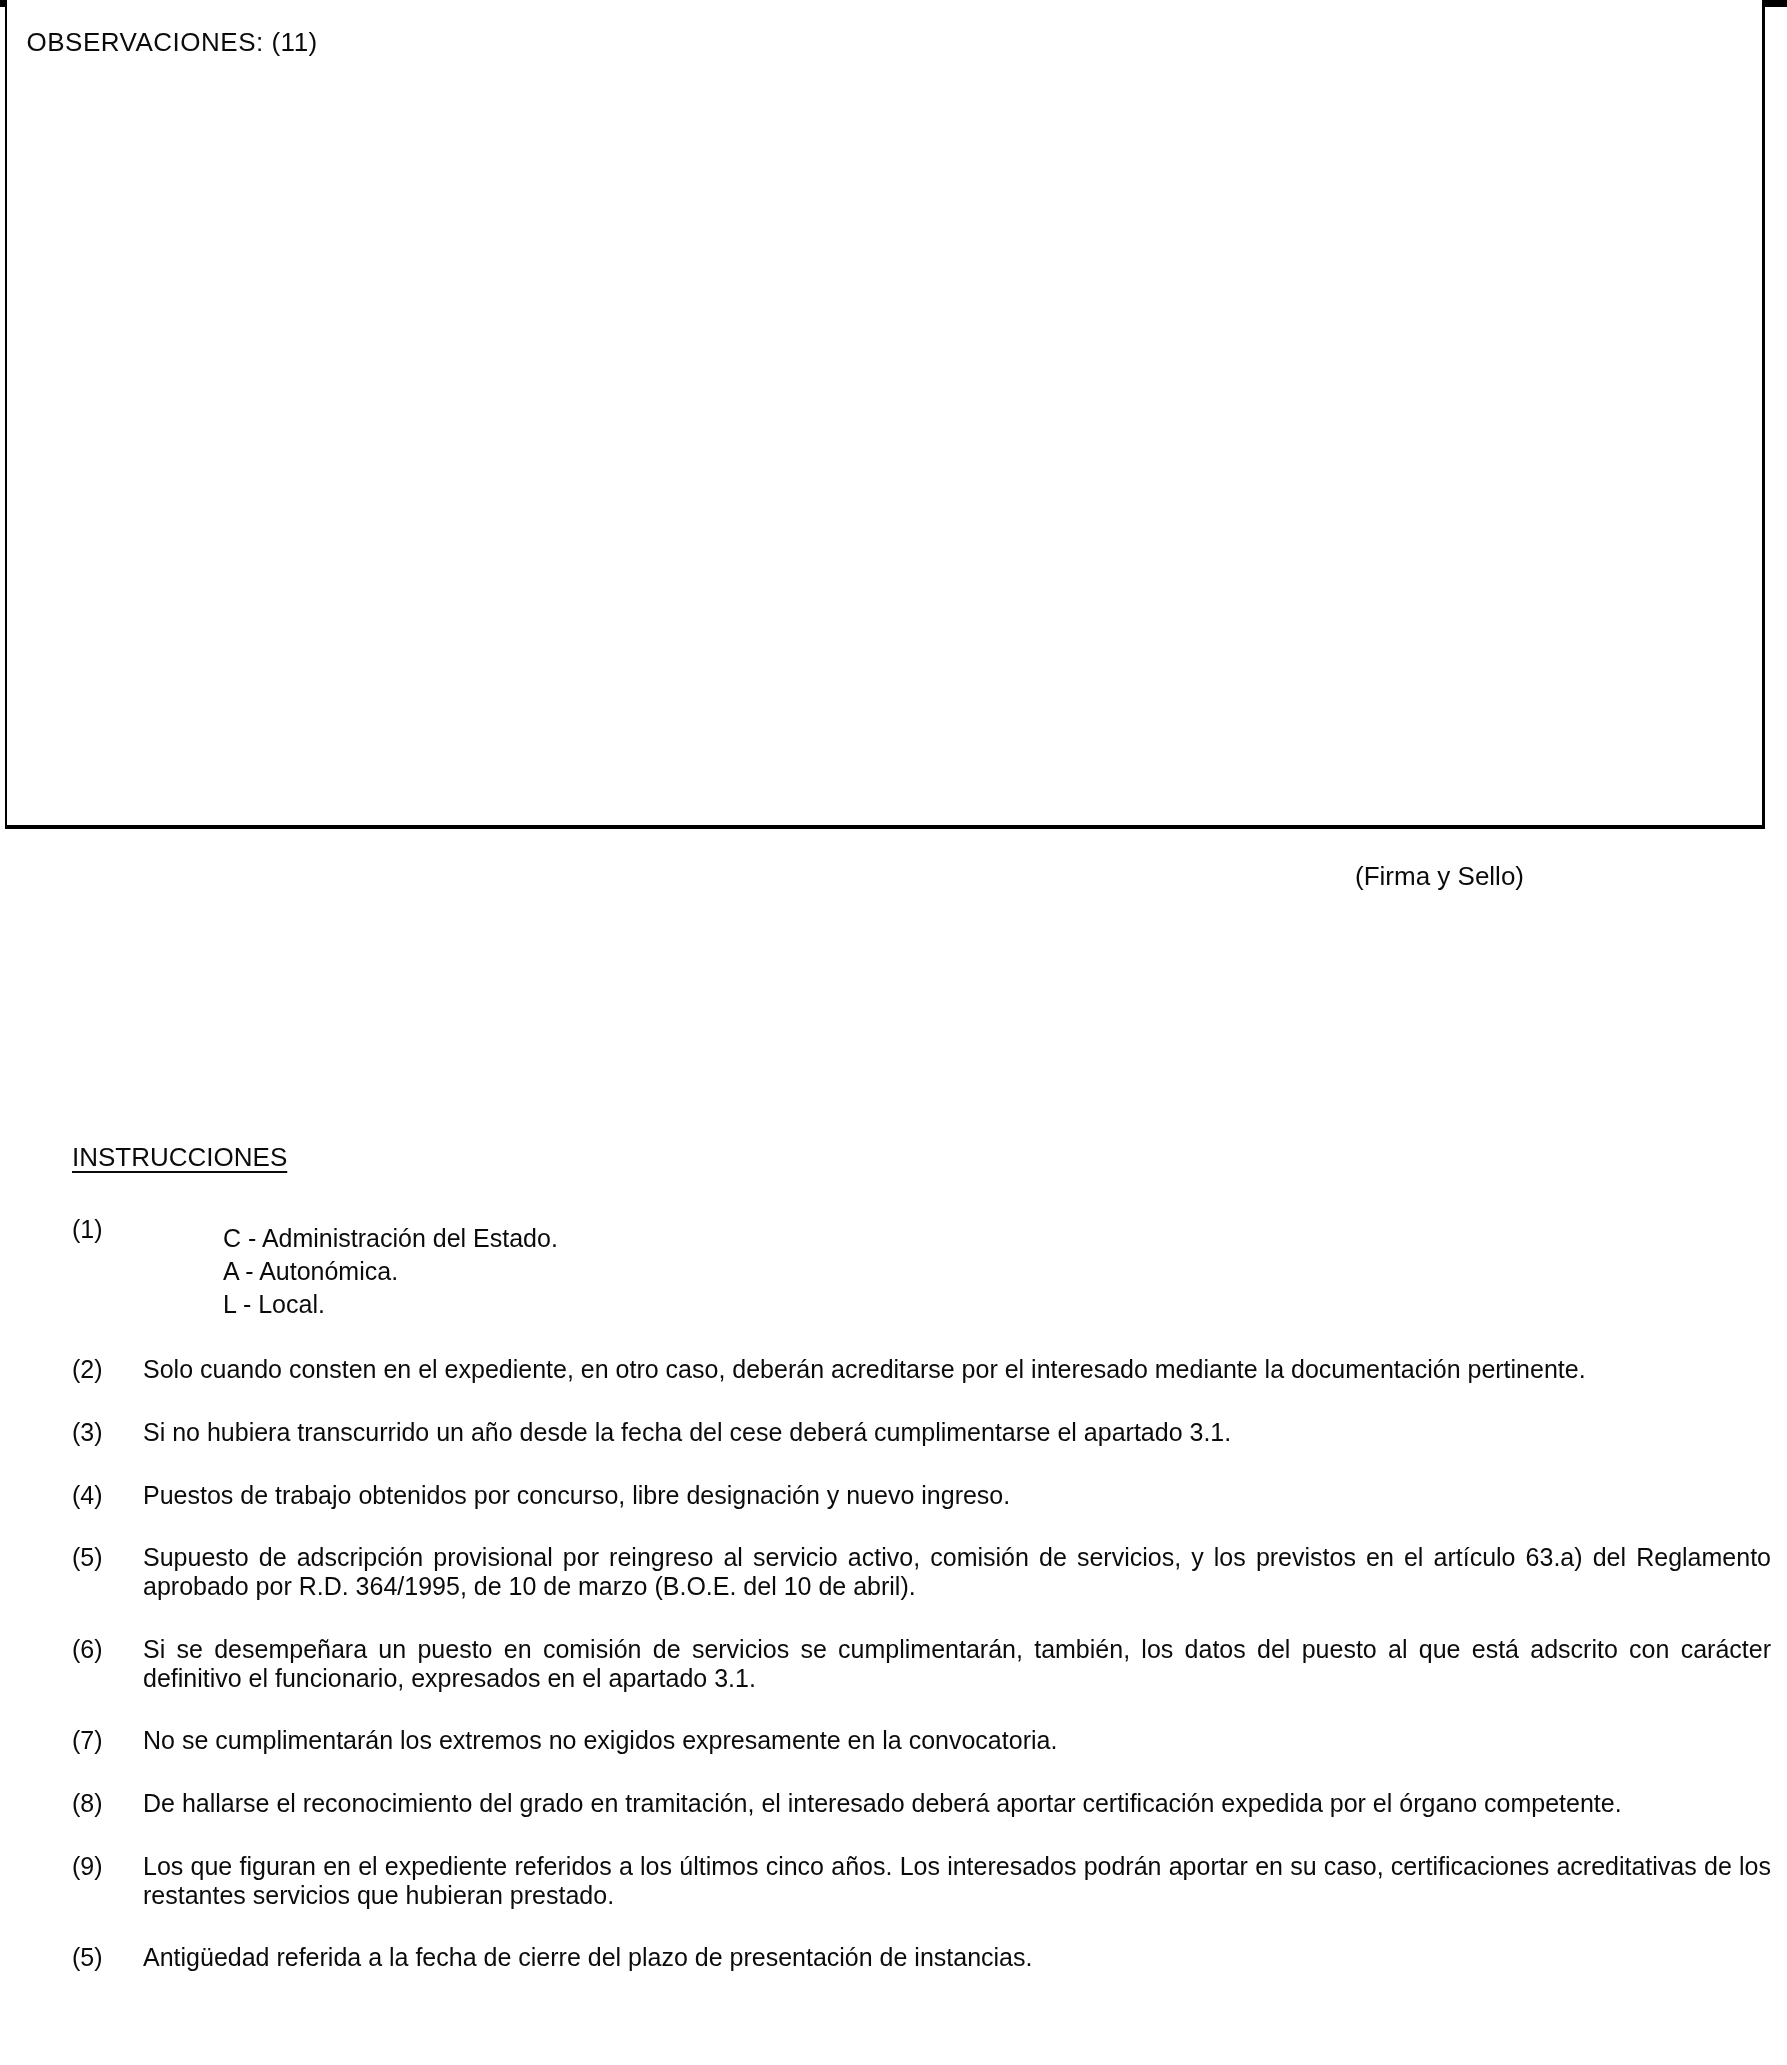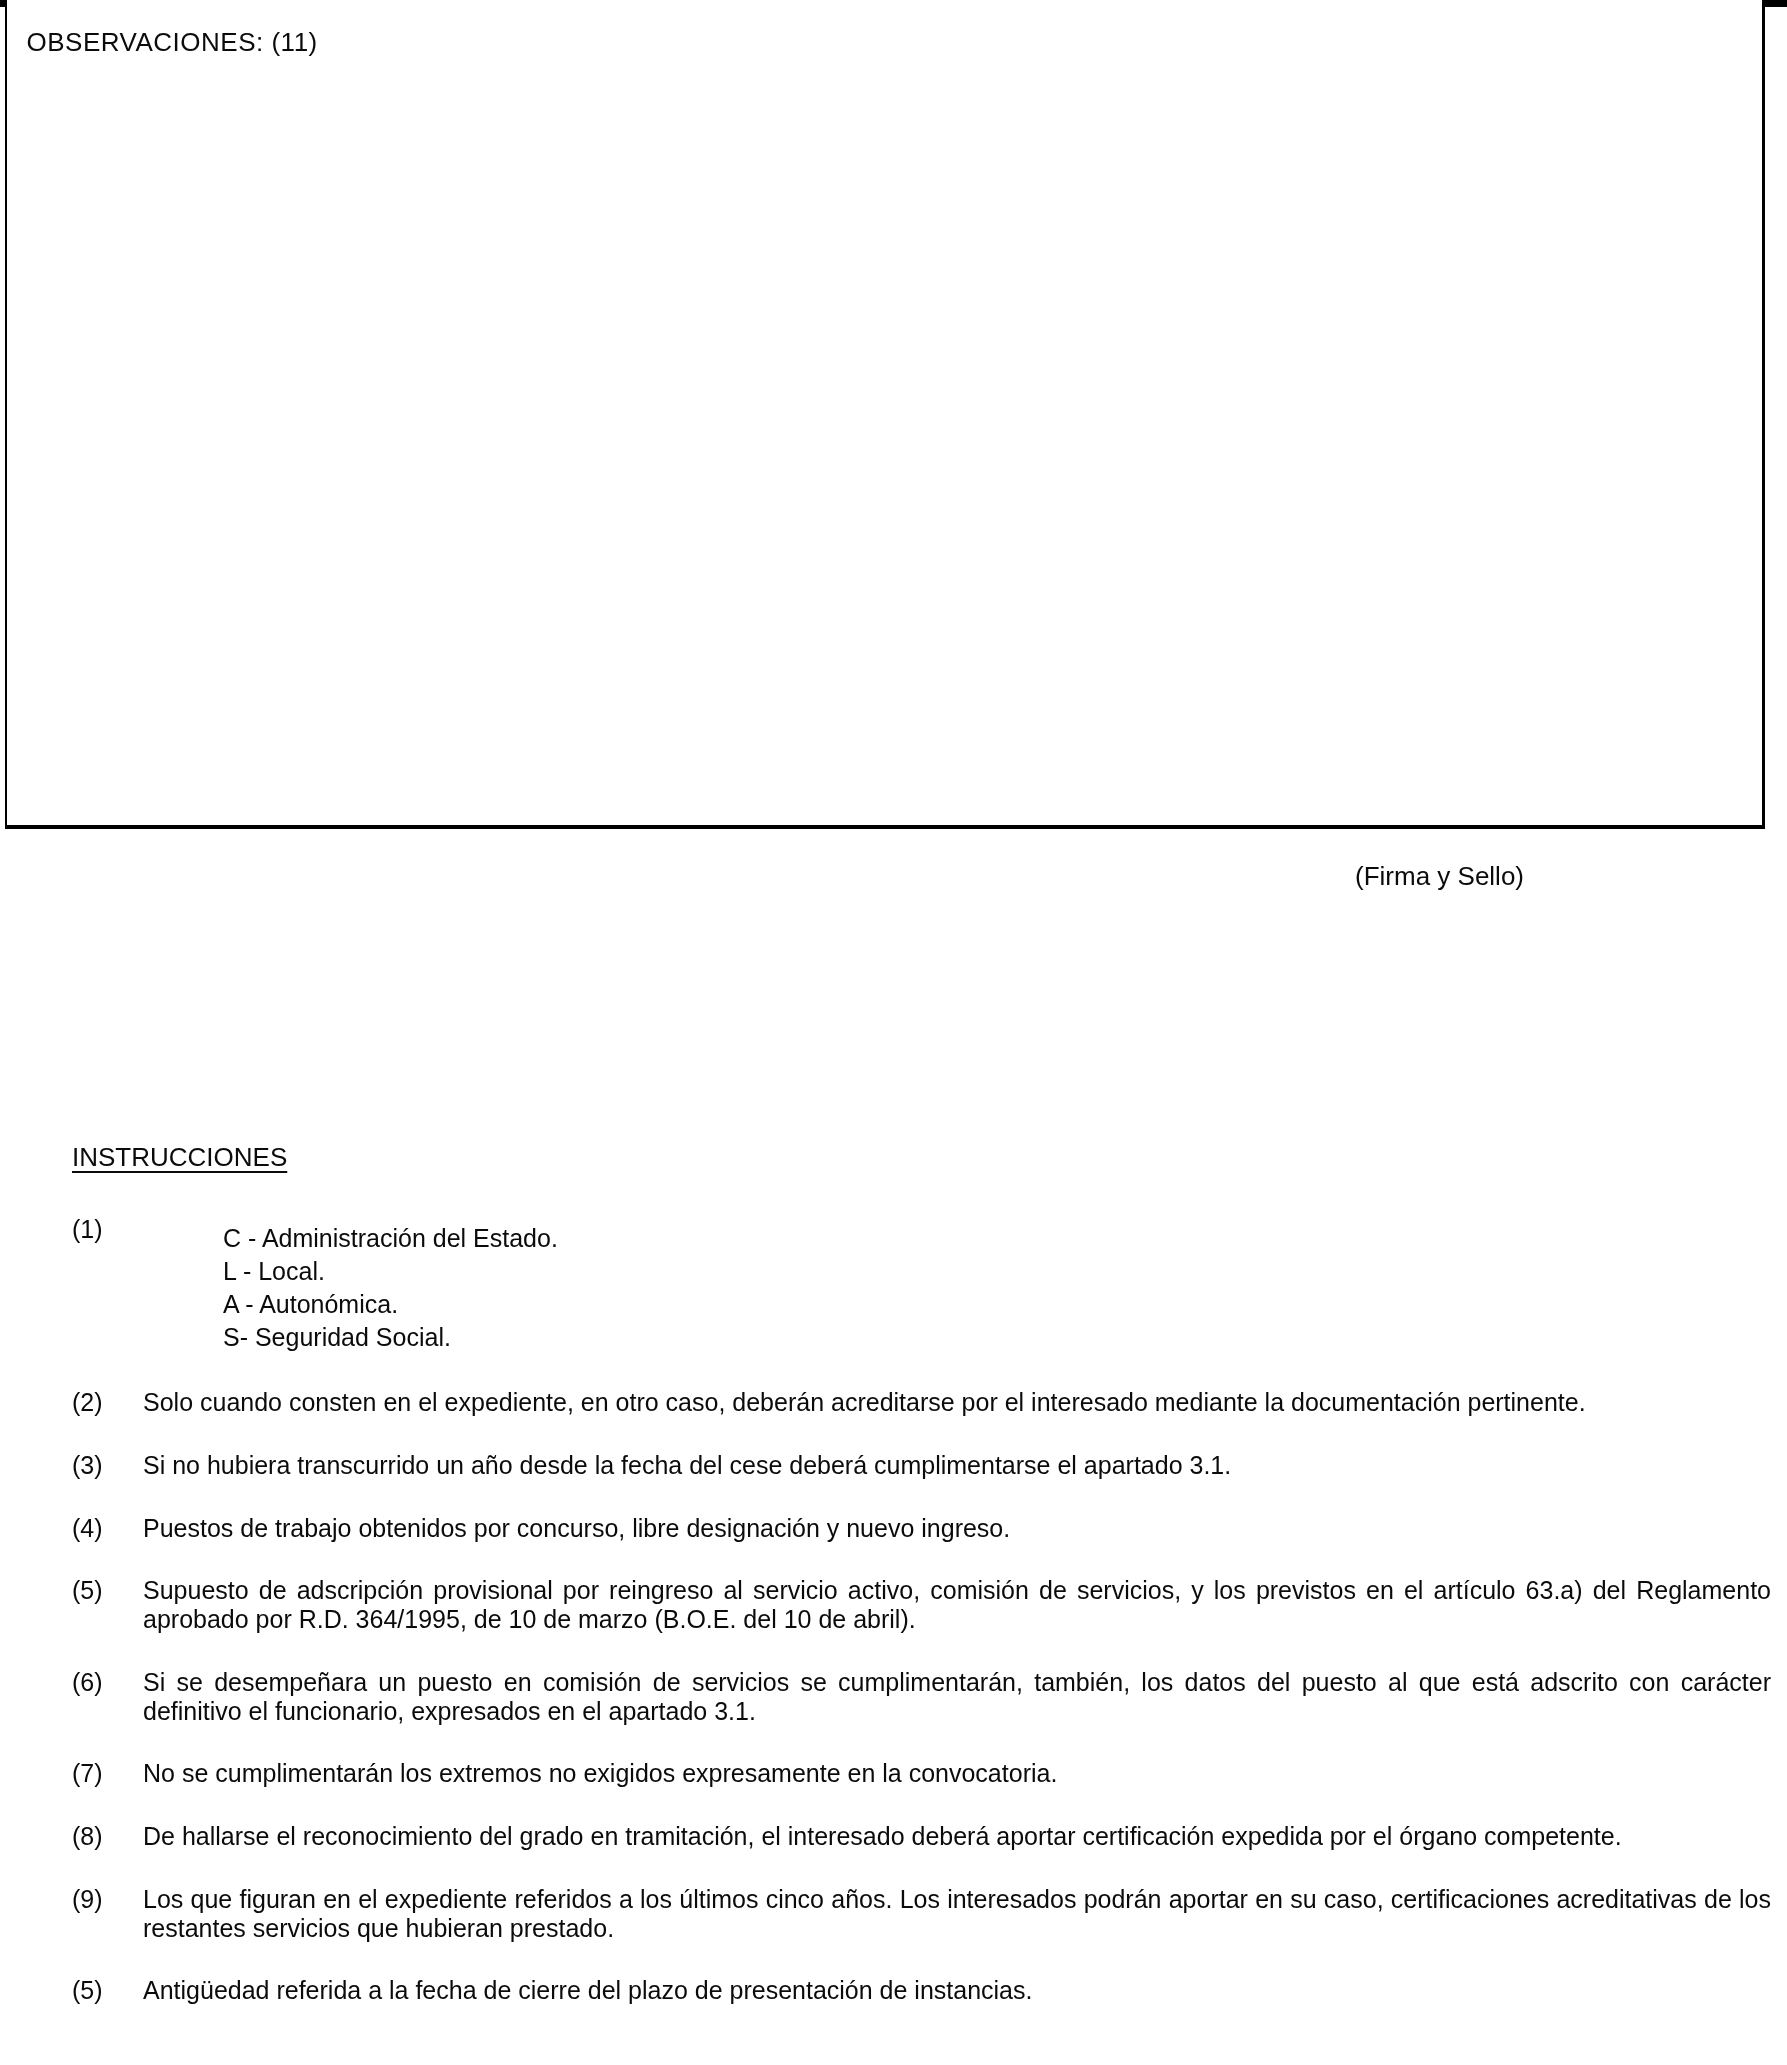--- a/index.html
+++ b/index.html
@@ -103,23 +103,22 @@
 <div class="firma">(Firma y Sello)</div>
 
 <div class="instructions">
   <div class="ins-title">INSTRUCCIONES</div>
   <div id="ins-list">
   <div class="ins-item">
     <div class="ins-num">(1)</div>
     <div class="ins-body">
     <div class="ins-sublines">
             <div class="ins-subline">C - Administración del Estado.</div>
+            <div class="ins-subline">A - Autonómica.</div>
             <div class="ins-subline">L - Local.</div>
-            <div class="ins-subline">A - Autonómica.</div>
-            <div class="ins-subline">S- Seguridad Social.</div>
           </div>
         </div>
   </div>
 
   <div class="ins-item">
     <div class="ins-num">(2)</div>
     <div class="ins-body">
       <div class="ins-text">Solo cuando consten en el expediente, en otro caso, deberán acreditarse por el interesado mediante la documentación pertinente.</div>
     </div>
   </div>

